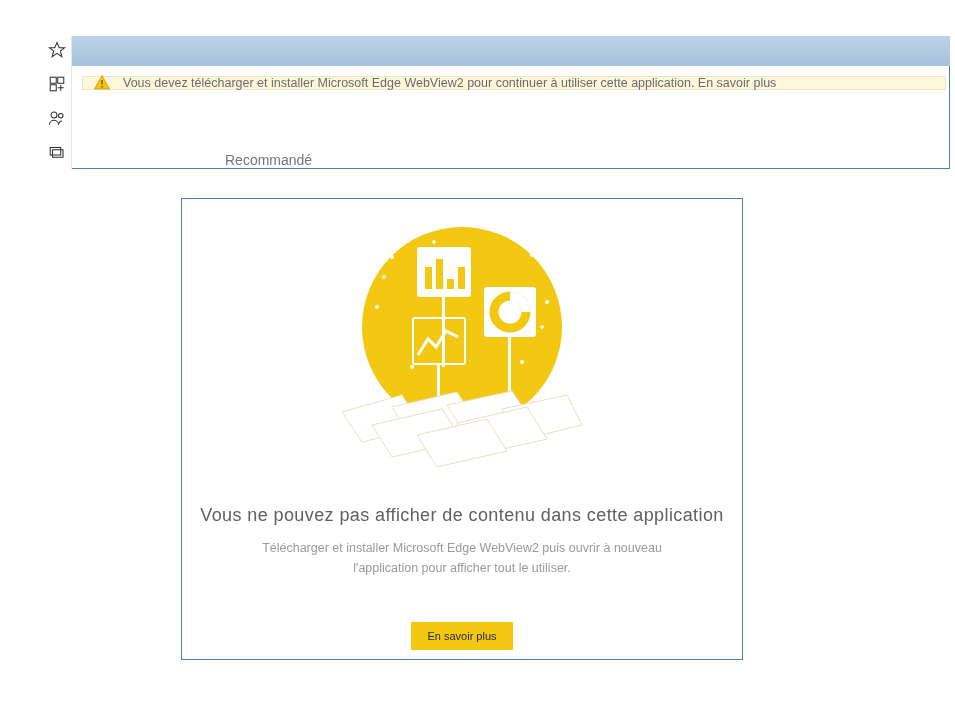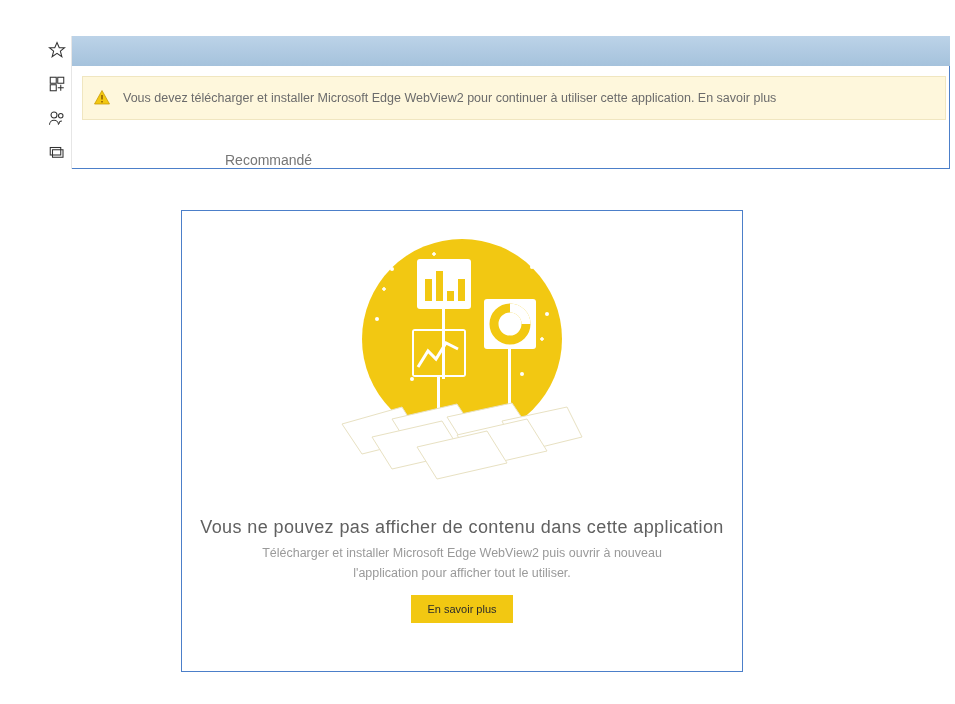--- a/index.html
+++ b/index.html
@@ -30,55 +30,55 @@
     display: flex; flex-direction: column; align-items: center;
     padding-top: 4px;
     gap: 14px;
   }
   .sidebar-icon { width: 20px; height: 20px; display: flex; align-items: center; justify-content: center; cursor: pointer; }
   .sidebar-icon svg { stroke: #333; fill: none; stroke-width: 1.4; }
 
   .notice-bar {
     position: absolute;
     left: 82px; top: 76px;
-    width: 864px; height: 44px;
+    width: 864px; height: 14px;
     background: #fef7dc;
     border: 1px solid #f0e6c0;
     display: flex; align-items: center;
     padding: 0 10px;
     gap: 12px;
     z-index: 4;
   }
   .warn-triangle { width: 18px; height: 18px; }
   .notice-text { font-size: 12.5px; color: #6b6b6b; }
 
   .recommend-label {
     position: absolute;
     left: 225px; top: 152px;
     font-size: 14px; color: #767676;
     z-index: 4;
   }
 
   .content-box {
     position: absolute;
-    left: 181px; top: 210px;
+    left: 181px; top: 198px;
     width: 562px; height: 462px;
     border: 1px solid #4c7fc9;
     background: #fff;
     display: flex; flex-direction: column; align-items: center;
   }
 
   .illus-wrap { width: 100%; height: 270px; display: flex; align-items: flex-start; justify-content: center; padding-top: 8px; }
   .illus-wrap svg { display: block; }
 
   .headline { font-size: 18px; color: #606060; letter-spacing: 0.4px; margin-top: 36px; text-align: center; }
-  .subtext { font-size: 12.5px; color: #9a9a9a; text-align: center; margin-top: 5px; line-height: 1.6; padding: 0 40px; }
+  .subtext { font-size: 12.5px; color: #9a9a9a; text-align: center; margin-top: 12px; line-height: 1.6; padding: 0 40px; }
 
   .cta-btn {
-    margin-top: 12px;
+    margin-top: 44px;
     background: #f2c812;
     border: none;
     color: #2b2b2b;
     font-size: 11px;
     padding: 8px 16px;
     cursor: pointer;
   }
 </style>
 </head>
 <body>

